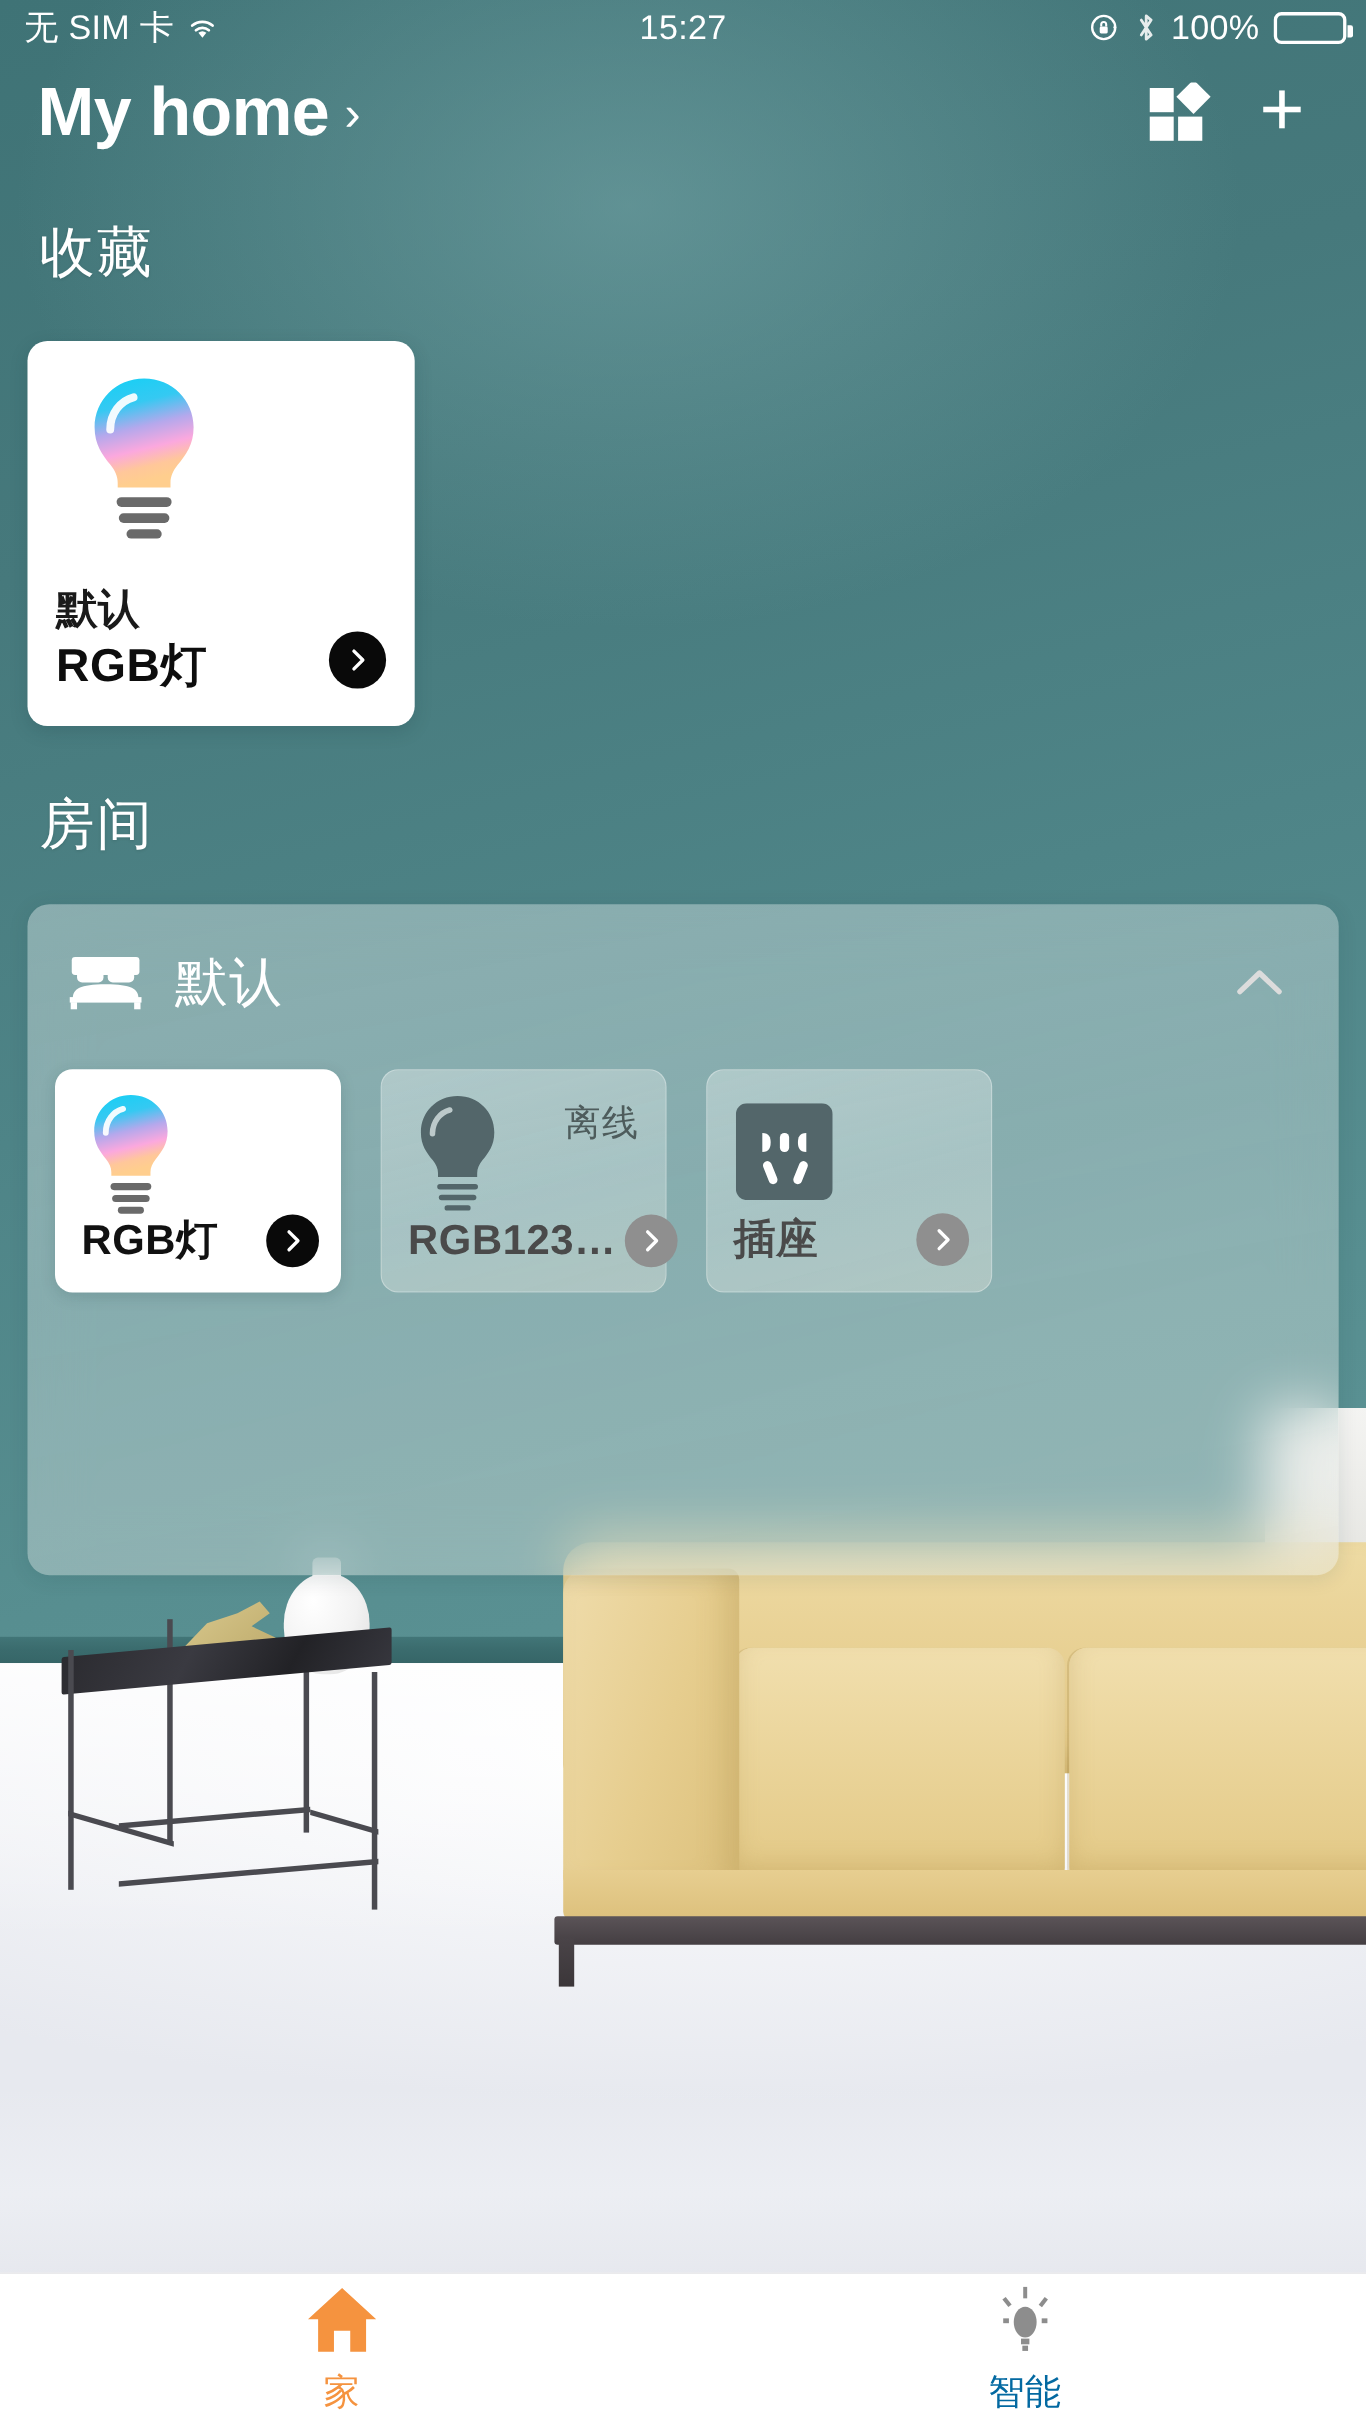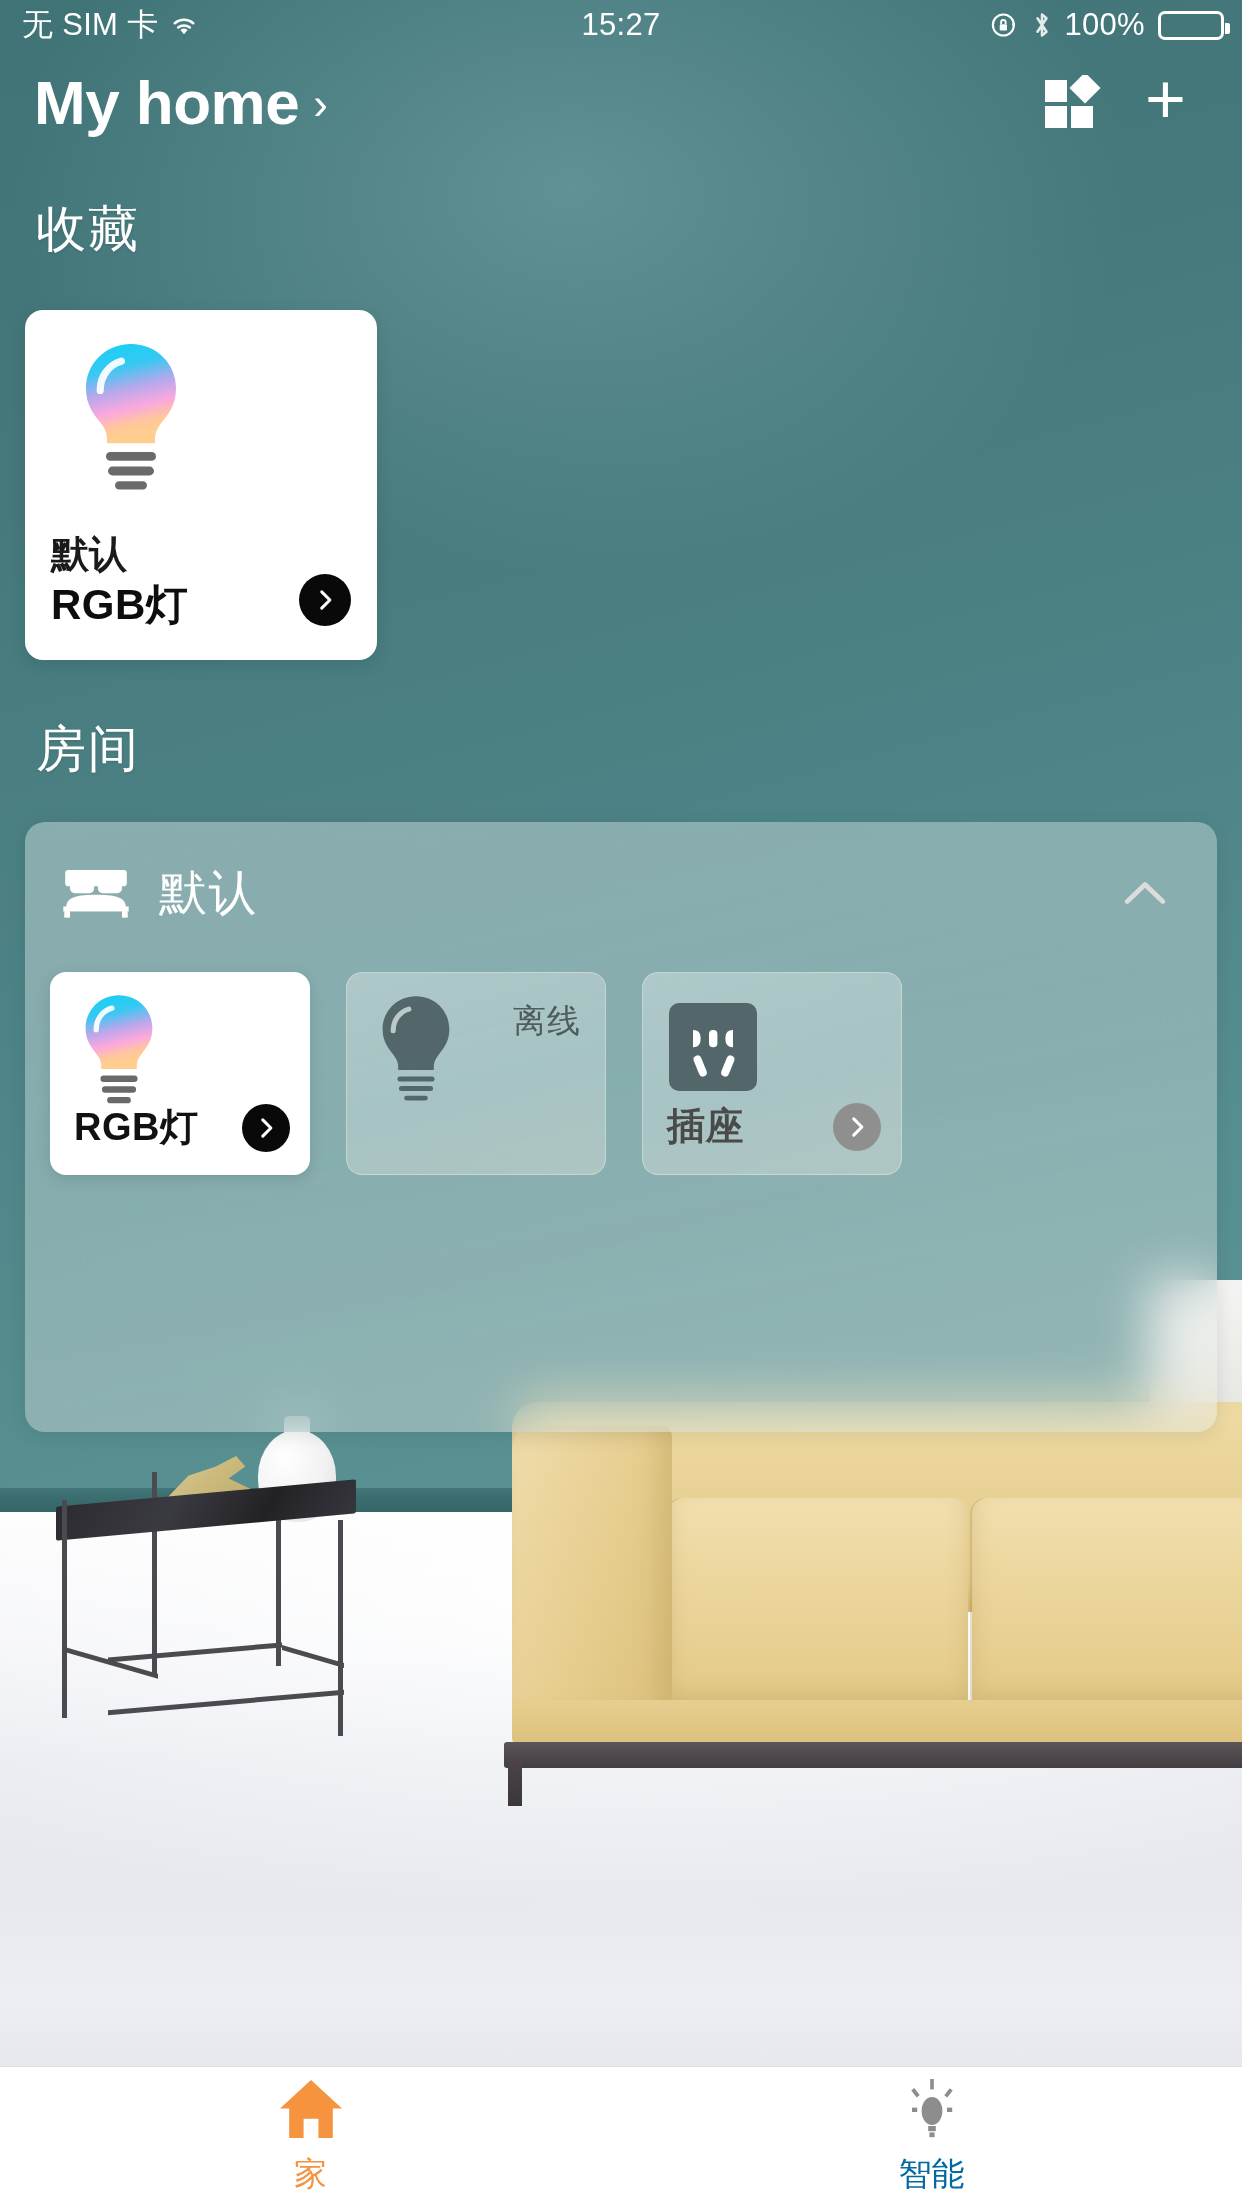--- a/index.html
+++ b/index.html
@@ -396,20 +396,28 @@
       <span class="tile-ic">
         <svg width="86" height="112" viewBox="0 0 58 75">
           <path d="M29 2C16.3 2 6.5 11.8 6.5 24.2c0 8.1 3.6 12.6 7.2 17.1 2.1 2.6 3.3 5.2 3.3 8.1v2.2h24v-2.2c0-2.9 1.2-5.5 3.3-8.1 3.6-4.5 7.2-9 7.2-17.1C51.5 11.8 41.7 2 29 2z" fill="#53666A"></path>
           <path d="M13.6 25.2c0-7.3 4.6-13 10.6-14.6" stroke="#cfdbdb" stroke-width="3.4" fill="none" stroke-linecap="round" opacity=".85"></path>
           <rect x="16.5" y="56" width="25" height="3.4" rx="1.7" fill="#53666A"></rect>
           <rect x="17.5" y="62.5" width="23" height="3.4" rx="1.7" fill="#53666A"></rect>
           <rect x="21" y="69" width="16" height="3.2" rx="1.6" fill="#53666A"></rect>
         </svg>
       </span>
       <span class="tile-badge">离线</span>
+      <div class="tile-foot">
+        <span class="tile-label">RGB123…</span>
+        <span class="go-btn grey">
+          <svg viewBox="0 0 24 24">
+            <path d="M9 4.5 16.5 12 9 19.5" stroke="#fff" stroke-width="2.8" fill="none" stroke-linecap="round" stroke-linejoin="round"></path>
+          </svg>
+        </span>
+      </div>
     </div>
 
     <div class="tile off">
       <span class="tile-ic" style="top:30px;">
         <svg width="88" height="88" viewBox="0 0 44 44">
           <rect x="0" y="0" width="44" height="44" rx="5" fill="#53666A"></rect>
           <path d="M12 13.5c3.2 0 3.8 2.1 3.8 4.3s-.6 4.3-3.8 4.3z" fill="#fff"></path>
           <path d="M32 13.5c-3.2 0-3.8 2.1-3.8 4.3s.6 4.3 3.8 4.3z" fill="#fff"></path>
           <rect x="20" y="13.5" width="4.2" height="8.6" rx="2" fill="#fff"></rect>
           <rect x="13.6" y="26" width="4" height="11" rx="2" fill="#fff" transform="rotate(-22 15.6 31.5)"></rect>

